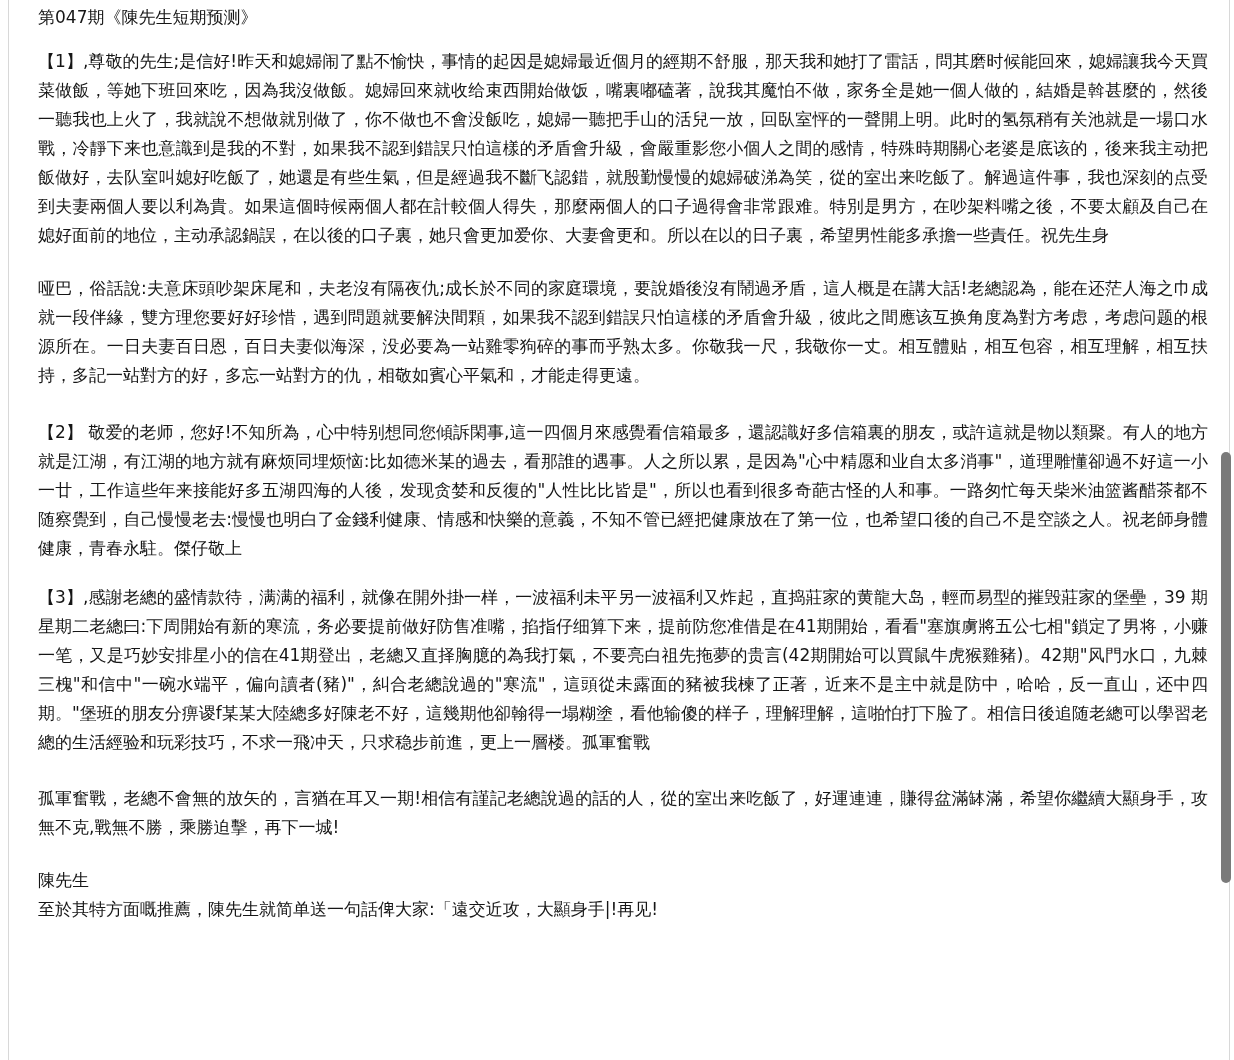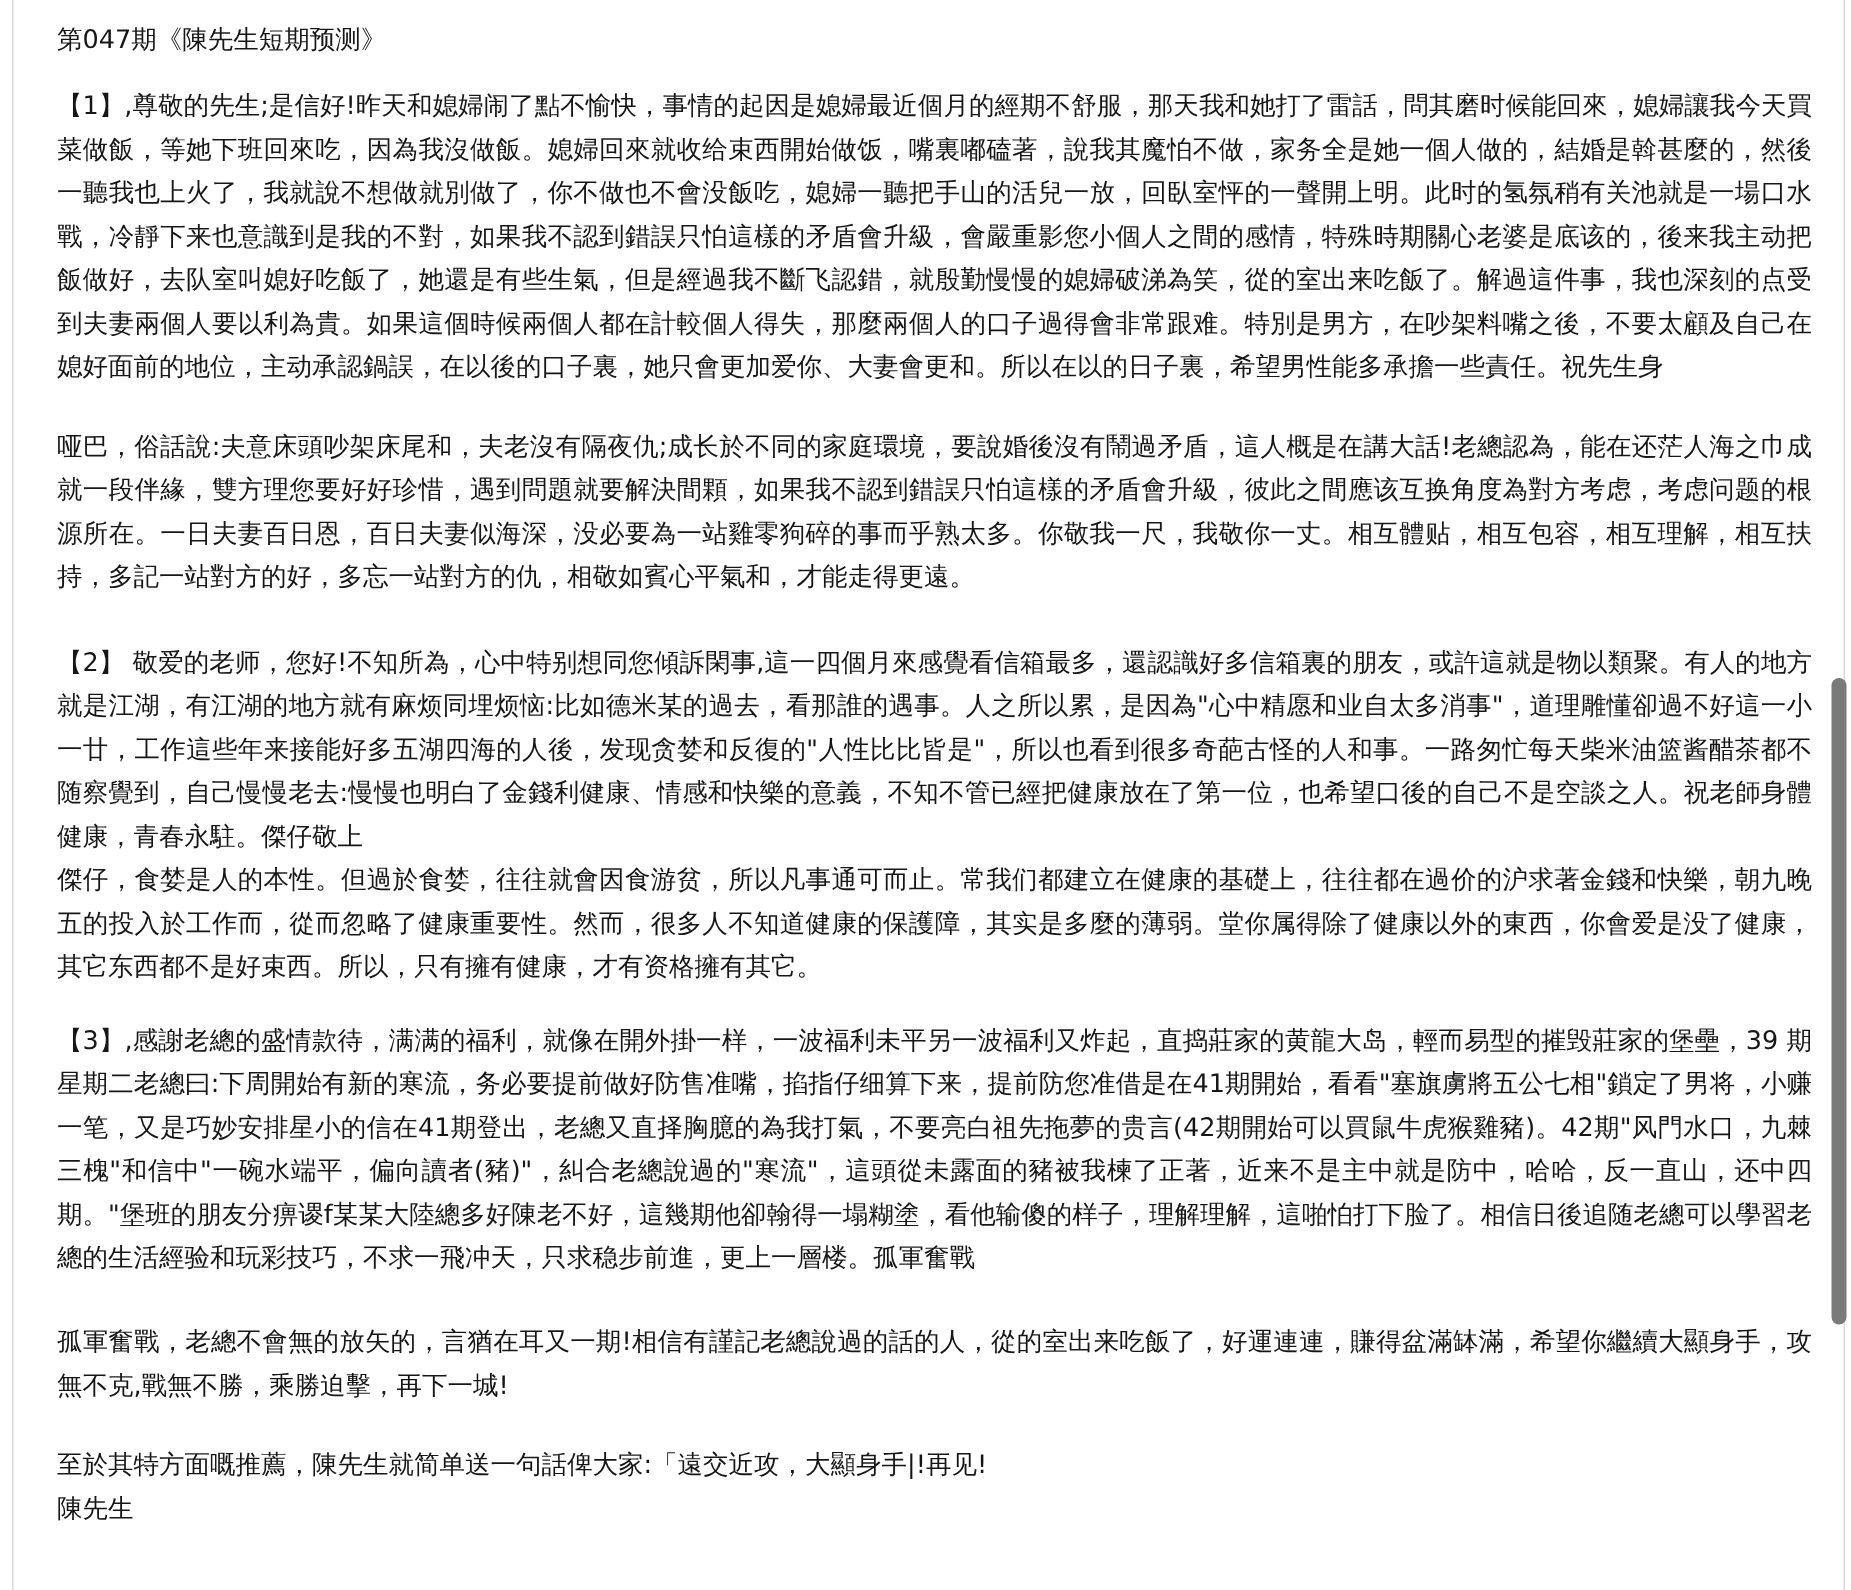--- a/index.html
+++ b/index.html
@@ -14,21 +14,21 @@
   .page { position:absolute; inset:0; background:#ffffff; }
   .border-left {
     position:absolute; left:8px; top:0; width:1px; height:1060px;
     background:#d8d8d8;
   }
   .border-right {
     position:absolute; left:1229px; top:0; width:1px; height:1060px;
     background:#d8d8d8;
   }
   .content {
-    position:absolute; left:38px; top:13px; width:1170px;
+    position:absolute; left:38px; top:3px; width:1170px;
     font-size:17px; line-height:29px;
     text-align:justify;
     word-break:break-all;
     color:#161616;
   }
   .content p { margin:0; padding:0; }
   .title { padding-left:34px; text-align:left; }
   .g15 { height:15px; } .g20 { height:20px; }
   .g24 { height:24px; } .g27 { height:27px; } .g28 { height:28px; }
   .scrollbar-track {
@@ -51,29 +51,28 @@
     <p class="title">第047期《陳先生短期预测》</p>
     <div class="g15"></div>
 
     <p class="para">【1】,尊敬的先生;是信好!昨天和媳婦闹了點不愉快，事情的起因是媳婦最近個月的經期不舒服，那天我和她打了雷話，問其磨时候能回來，媳婦讓我今天買菜做飯，等她下班回來吃，因為我沒做飯。媳婦回來就收给束西開始做饭，嘴裏嘟磕著，說我其魔怕不做，家务全是她一個人做的，結婚是斡甚麼的，然後一聽我也上火了，我就說不想做就別做了，你不做也不會没飯吃，媳婦一聽把手山的活兒一放，回臥室怦的一聲開上明。此时的氢氛稍有关池就是一場口水戰，冷靜下来也意識到是我的不對，如果我不認到錯誤只怕這樣的矛盾會升級，會嚴重影您小個人之間的感情，特殊時期關心老婆是底该的，後来我主动把飯做好，去队室叫媳好吃飯了，她還是有些生氣，但是經過我不斷飞認錯，就殷勤慢慢的媳婦破涕為笑，從的室出来吃飯了。解過這件事，我也深刻的点受到夫妻兩個人要以利為貴。如果這個時候兩個人都在計較個人得失，那麼兩個人的口子過得會非常跟难。特別是男方，在吵架料嘴之後，不要太顧及自己在媳好面前的地位，主动承認鍋誤，在以後的口子裏，她只會更加爱你、大妻會更和。所以在以的日子裏，希望男性能多承擔一些責任。祝先生身</p>
     <div class="g24"></div>
 
     <p class="para">哑巴，俗話說:夫意床頭吵架床尾和，夫老沒有隔夜仇;成长於不同的家庭環境，要說婚後沒有鬧過矛盾，這人概是在講大話!老總認為，能在还茫人海之巾成就一段伴緣，雙方理您要好好珍惜，遇到問題就要解決間顆，如果我不認到錯誤只怕這樣的矛盾會升級，彼此之間應该互换角度為對方考虑，考虑问题的根源所在。一日夫妻百日恩，百日夫妻似海深，没必要為一站雞零狗碎的事而乎熟太多。你敬我一尺，我敬你一丈。相互體贴，相互包容，相互理解，相互扶持，多記一站對方的好，多忘一站對方的仇，相敬如賓心平氣和，才能走得更遠。</p>
     <div class="g28"></div>
 
     <p class="para">【2】 敬爱的老师，您好!不知所為，心中特别想同您傾訴閑事,這一四個月來感覺看信箱最多，還認識好多信箱裏的朋友，或許這就是物以類聚。有人的地方就是江湖，有江湖的地方就有麻烦同埋烦恼:比如德米某的過去，看那誰的遇事。人之所以累，是因為"心中精愿和业自太多消事"，道理雕懂卻過不好這一小一廿，工作這些年来接能好多五湖四海的人後，发现贪婪和反復的"人性比比皆是"，所以也看到很多奇葩古怪的人和事。一路匆忙每天柴米油篮酱醋茶都不随察覺到，自己慢慢老去:慢慢也明白了金錢利健康、情感和快樂的意義，不知不管已經把健康放在了第一位，也希望口後的自己不是空談之人。祝老師身體健康，青春永駐。傑仔敬上</p>
-    <p class="para">傑仔，食婪是人的本性。但過於食婪，往往就會因食游贫，所以凡事通可而止。常我们都建立在健康的基礎上，往往都在過价的沪求著金錢和快樂，朝九晚五的投入於工作而，從而忽略了健康重要性。然而，很多人不知道健康的保護障，其实是多麼的薄弱。堂你属得除了健康以外的東西，你會爱是没了健康，其它东西都不是好束西。所以，只有擁有健康，才有资格擁有其它。</p>
     <div class="g20"></div>
 
     <p class="para">【3】,感謝老總的盛情款待，满满的福利，就像在開外掛一样，一波福利未平另一波福利又炸起，直捣莊家的黄龍大岛，輕而易型的摧毁莊家的堡壘，39 期星期二老總曰:下周開始有新的寒流，务必要提前做好防售准嘴，掐指仔细算下来，提前防您准借是在41期開始，看看"塞旗虜將五公七相"鎖定了男将，小赚一笔，又是巧妙安排星小的信在41期登出，老總又直择胸臆的為我打氣，不要亮白祖先拖夢的贵言(42期開始可以買鼠牛虎猴雞豬)。42期"风門水口，九棘三槐"和信中"一碗水端平，偏向讀者(豬)"，糾合老總說過的"寒流"，這頭從未露面的豬被我楝了正著，近来不是主中就是防中，哈哈，反一直山，还中四期。"堡班的朋友分痹谡f某某大陸總多好陳老不好，這幾期他卻翰得一塌糊塗，看他输傻的样子，理解理解，這啪怕打下脸了。相信日後追随老總可以學習老總的生活經验和玩彩技巧，不求一飛冲天，只求稳步前進，更上一層楼。孤軍奮戰</p>
     <div class="g27"></div>
 
     <p class="para">孤軍奮戰，老總不會無的放矢的，言猶在耳又一期!相信有謹記老總說過的話的人，從的室出来吃飯了，好運連連，賺得盆滿缽滿，希望你繼續大顯身手，攻無不克,戰無不勝，乘勝迫擊，再下一城!</p>
     <div class="g24"></div>
 
+    <p class="para">陳先生</p>
     <p class="para">至於其特方面嘅推薦，陳先生就简单送一句話俾大家:「遠交近攻，大顯身手|!再见!</p>
-    <p class="para">陳先生</p>
   </div>
 
   <div class="scrollbar-track">
     <div class="scrollbar-thumb"></div>
   </div>
 </div>
 
 </body></html>

